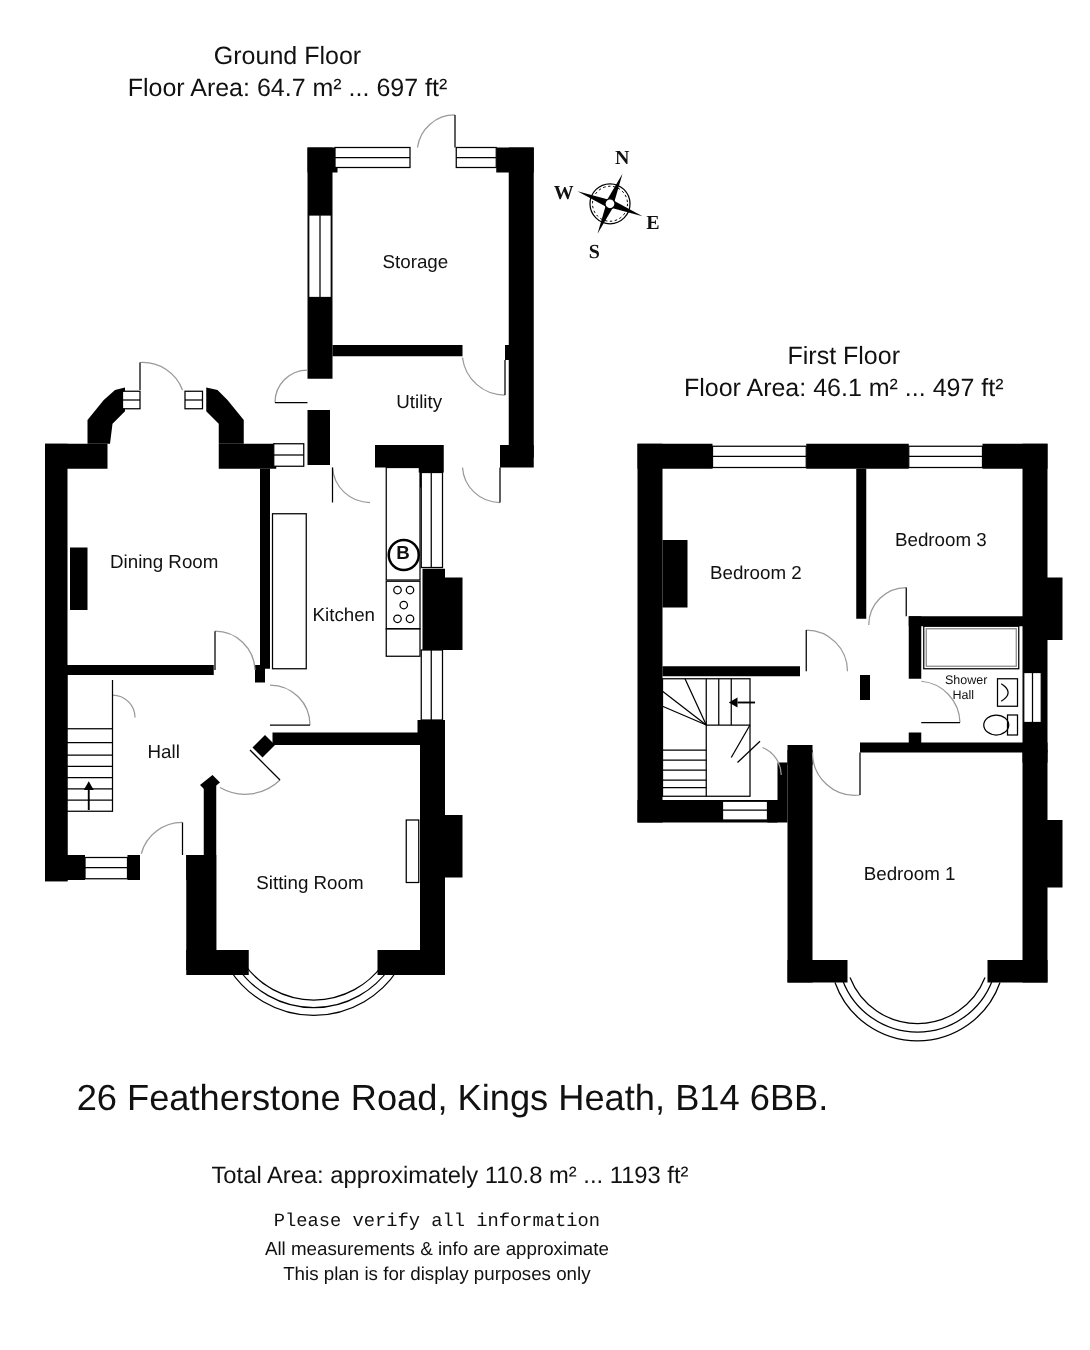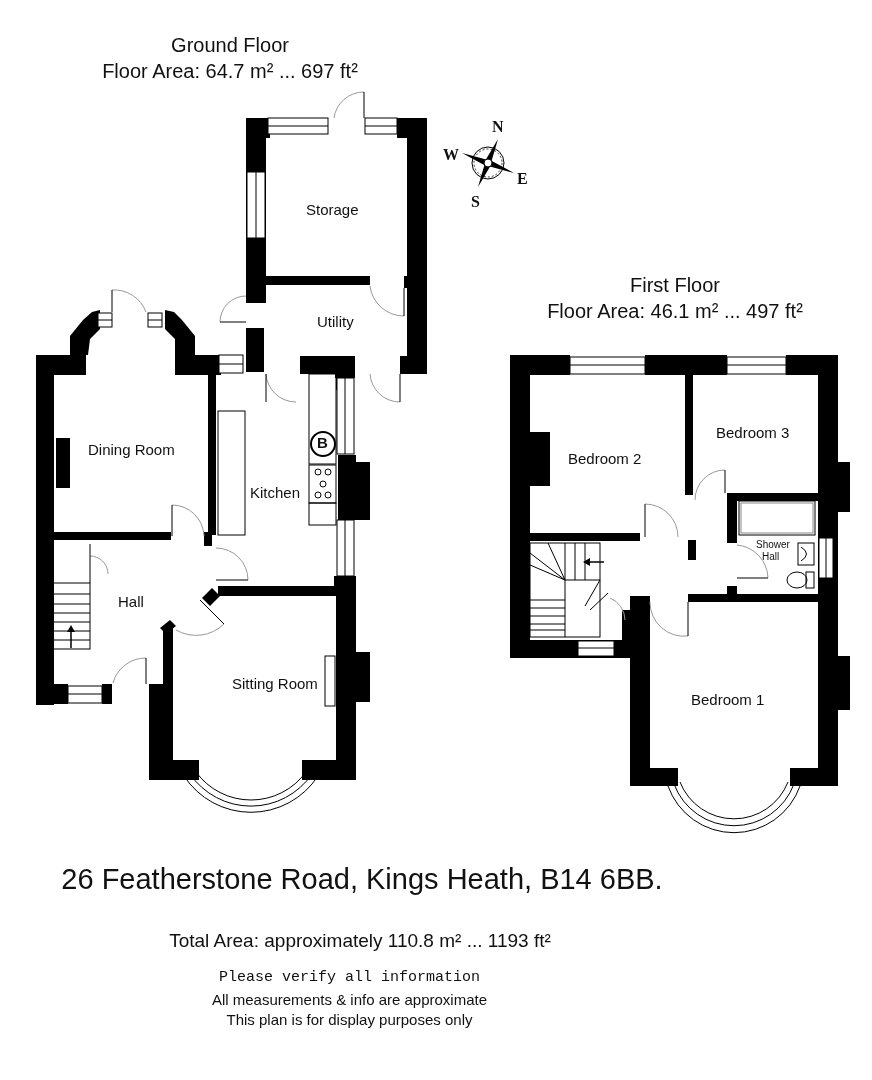--- a/index.html
+++ b/index.html
@@ -236,21 +236,21 @@
 <div class="txt" style="left:492px;top:118px;font-family:'Liberation Serif',serif;font-weight:bold;font-size:16px;">N</div>
 <div class="txt" style="left:517px;top:170px;font-family:'Liberation Serif',serif;font-weight:bold;font-size:16px;">E</div>
 <div class="txt" style="left:471px;top:193px;font-family:'Liberation Serif',serif;font-weight:bold;font-size:16px;">S</div>
 <div class="txt" style="left:443px;top:146px;font-family:'Liberation Serif',serif;font-weight:bold;font-size:16px;">W</div>
 
 <div class="txt room-label" style="left:306px;top:201px;">Storage</div>
 <div class="txt room-label" style="left:317px;top:313px;">Utility</div>
 <div class="txt room-label" style="left:88px;top:441px;">Dining Room</div>
 <div class="txt room-label" style="left:250px;top:484px;">Kitchen</div>
 <div class="txt room-label" style="left:118px;top:593px;">Hall</div>
-<div class="txt room-label" style="left:205px;top:675px;margin-left:27px;">Sitting Room</div>
+<div class="txt room-label" style="left:205px;top:698px;">Sitting Room</div>
 <div class="txt" style="left:317px;top:434px;font-size:15px;font-weight:bold;">B</div>
 
 <div class="txt room-label" style="left:568px;top:450px;">Bedroom 2</div>
 <div class="txt room-label" style="left:716px;top:424px;">Bedroom 3</div>
 <div class="txt room-label small" style="left:756px;top:539px;">Shower</div>
 <div class="txt room-label small" style="left:762px;top:551px;">Hall</div>
 <div class="txt room-label" style="left:691px;top:691px;">Bedroom 1</div>
 
 <div class="txt address">26 Featherstone Road, Kings Heath, B14 6BB.</div>
 <div class="txt total">Total Area: approximately 110.8 m² ... 1193 ft²</div>

